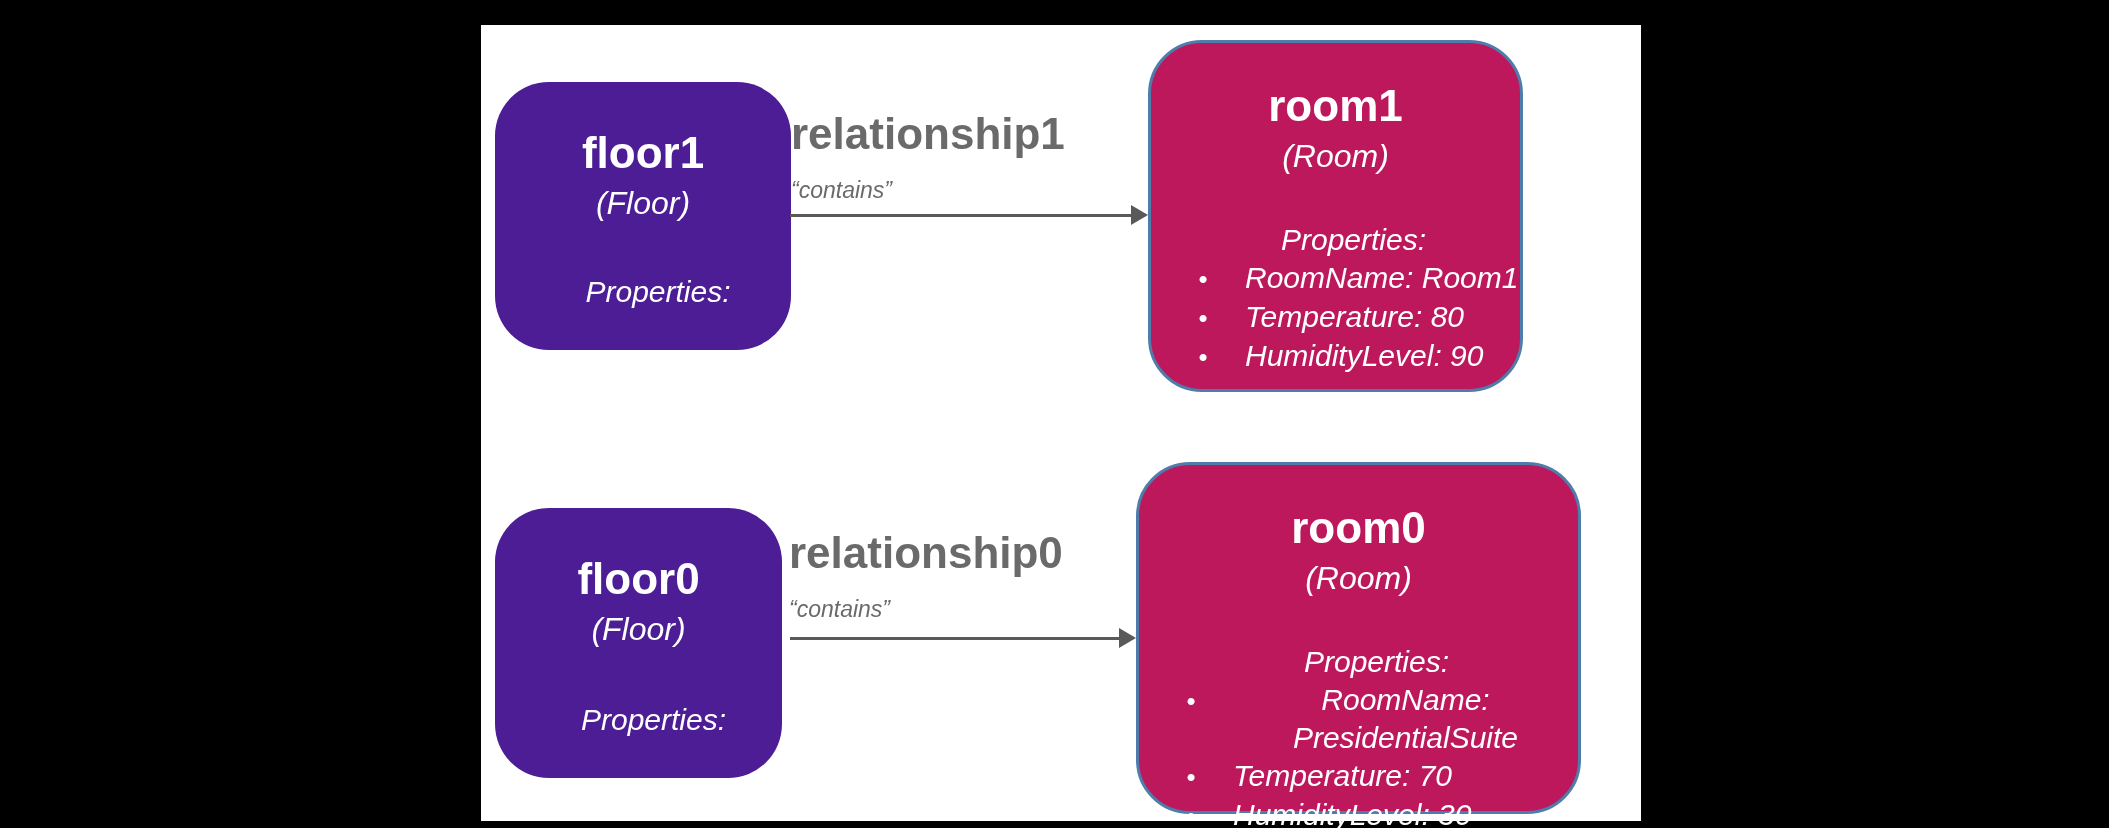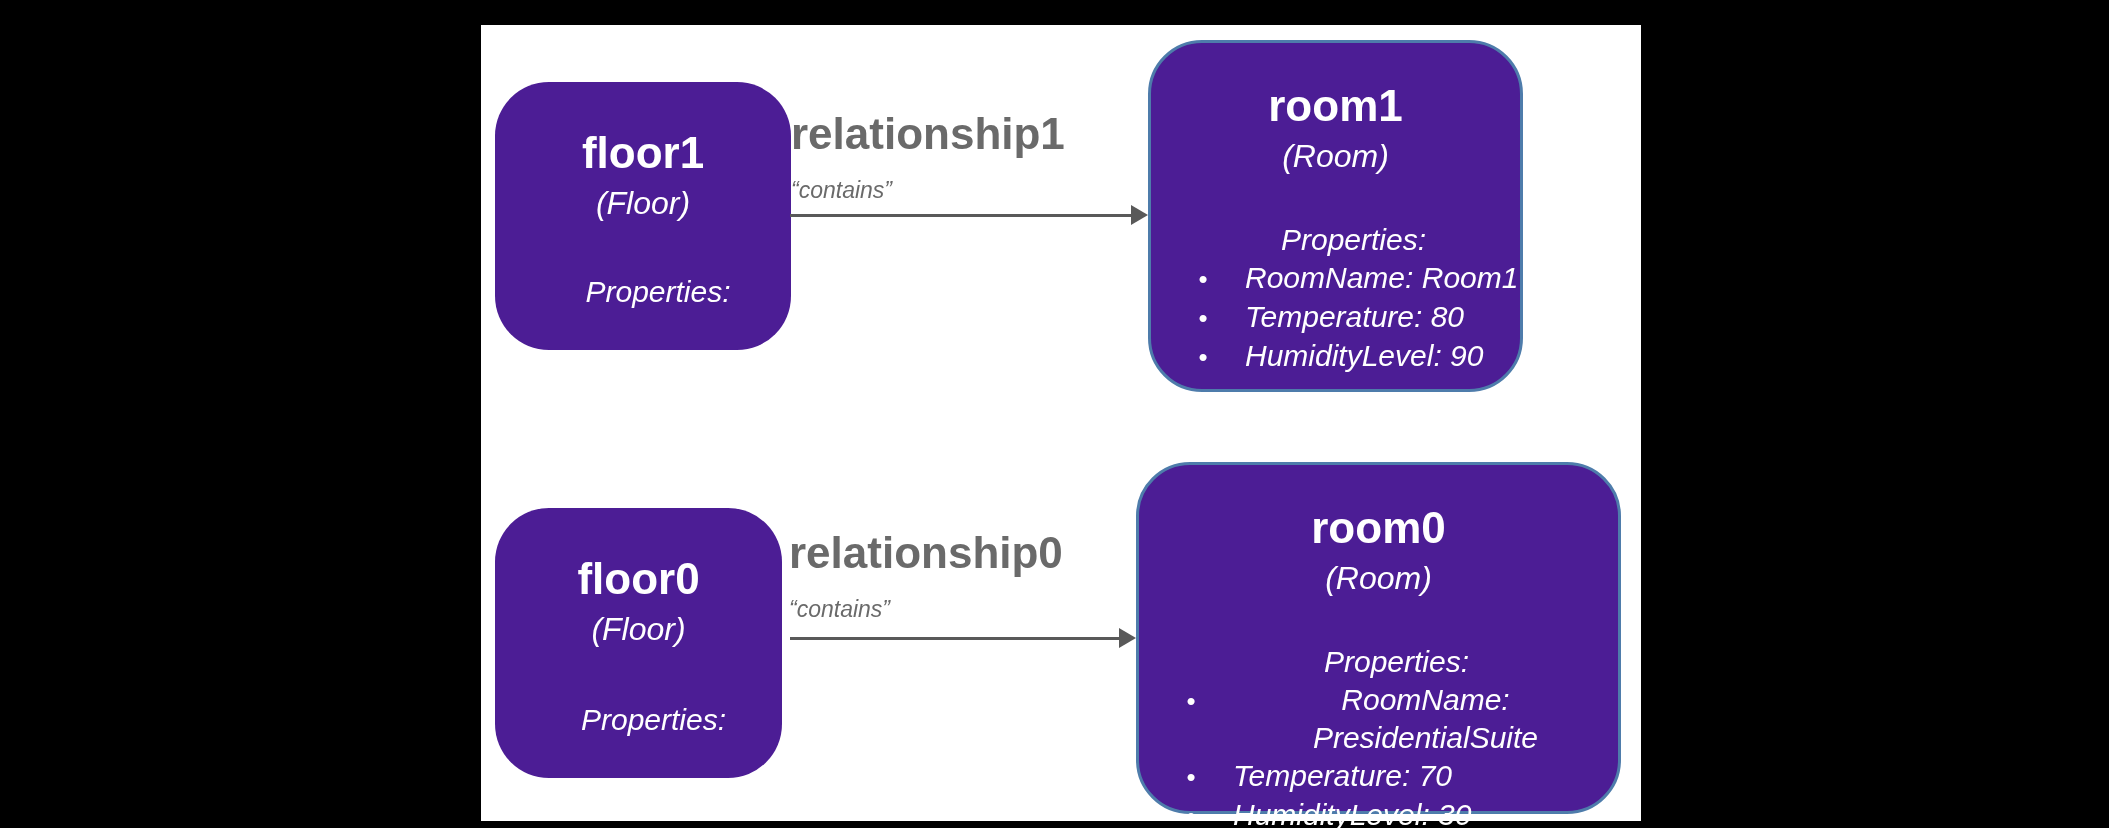--- a/index.html
+++ b/index.html
@@ -32,21 +32,21 @@
     align-items: center;
   }
 
   .node-floor {
     background: #4c1d95;
     padding-top: 44px;
     padding-bottom: 40px;
   }
 
   .node-room {
-    background: #4c1d95;
+    background: #be185d;
     border: 3px solid #4E7CAB;
     padding-top: 36px;
     padding-bottom: 20px;
   }
 
   .node-title {
     font-size: 44px;
     font-weight: bold;
     line-height: 54px;
     text-align: center;
@@ -133,21 +133,21 @@
   }
 
   
   .floor1-node { left: 14px;  top: 57px;  width: 296px; height: 268px; }
   .room1-node  { left: 667px; top: 15px;  width: 375px; height: 352px; }
   .rel1-label  { left: 310px; top: 84px;  width: 352px; }
   .arrow1      { left: 309px; top: 180px; width: 358px; }
 
   
   .floor0-node { left: 14px;  top: 483px; width: 287px; height: 270px; }
-  .room0-node  { left: 655px; top: 437px; width: 485px; height: 352px; }
+  .room0-node  { left: 655px; top: 437px; width: 445px; height: 352px; }
   .rel0-label  { left: 308px; top: 503px; width: 352px; }
   .arrow0      { left: 309px; top: 603px; width: 346px; }
 </style>
 </head>
 <body>
 
 <div class="page">
   <div class="canvas">
 
     <div class="node node-floor floor1-node">

